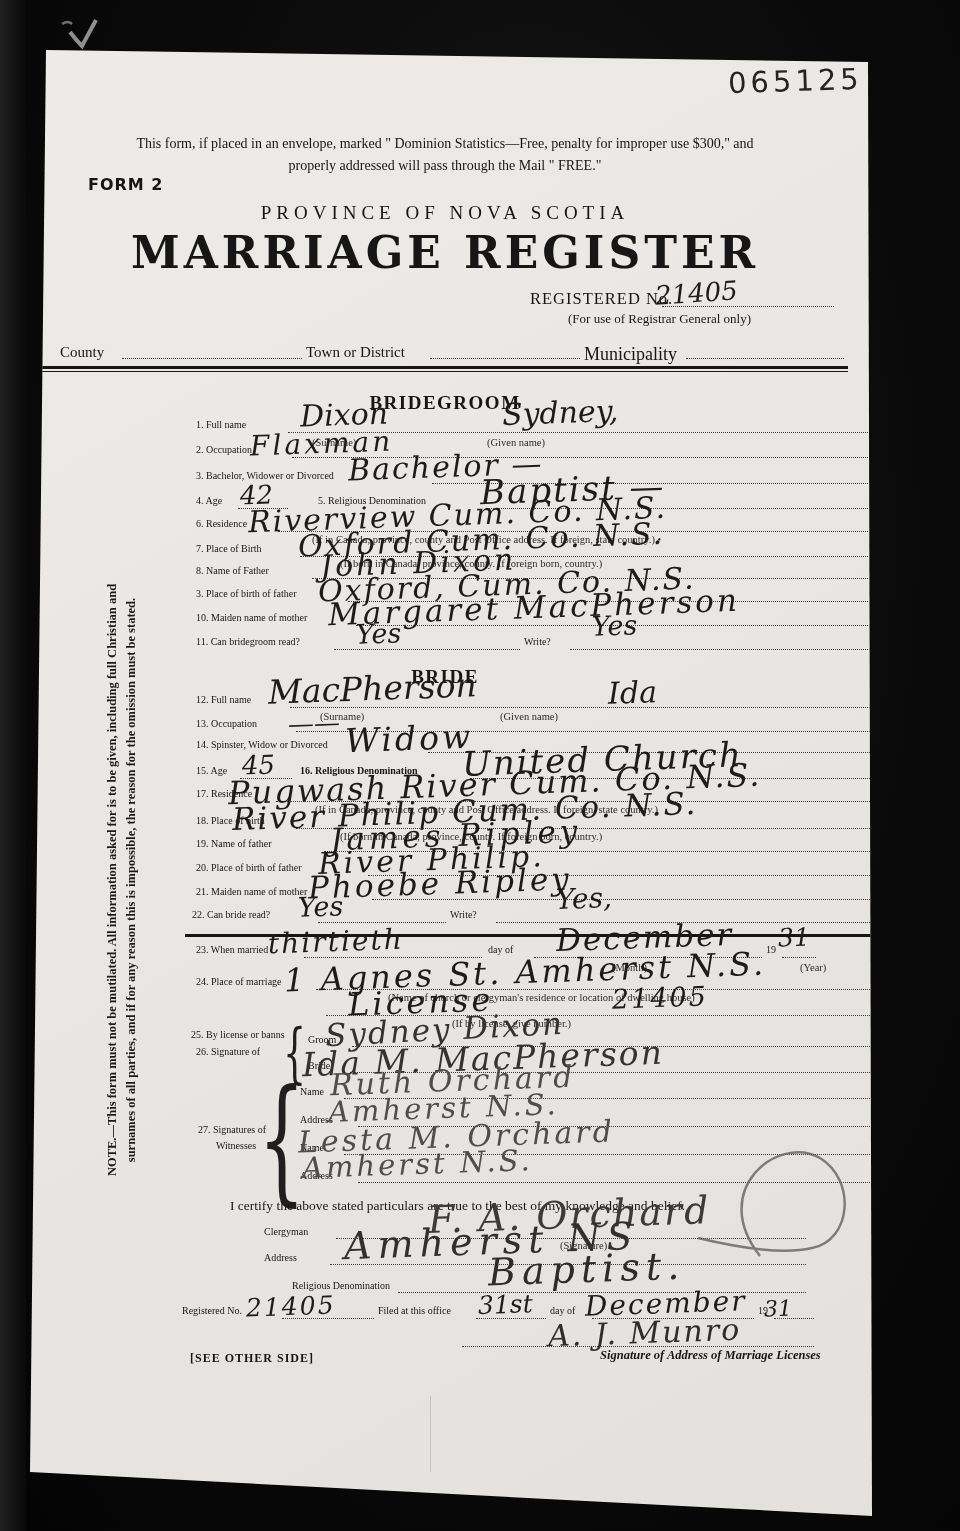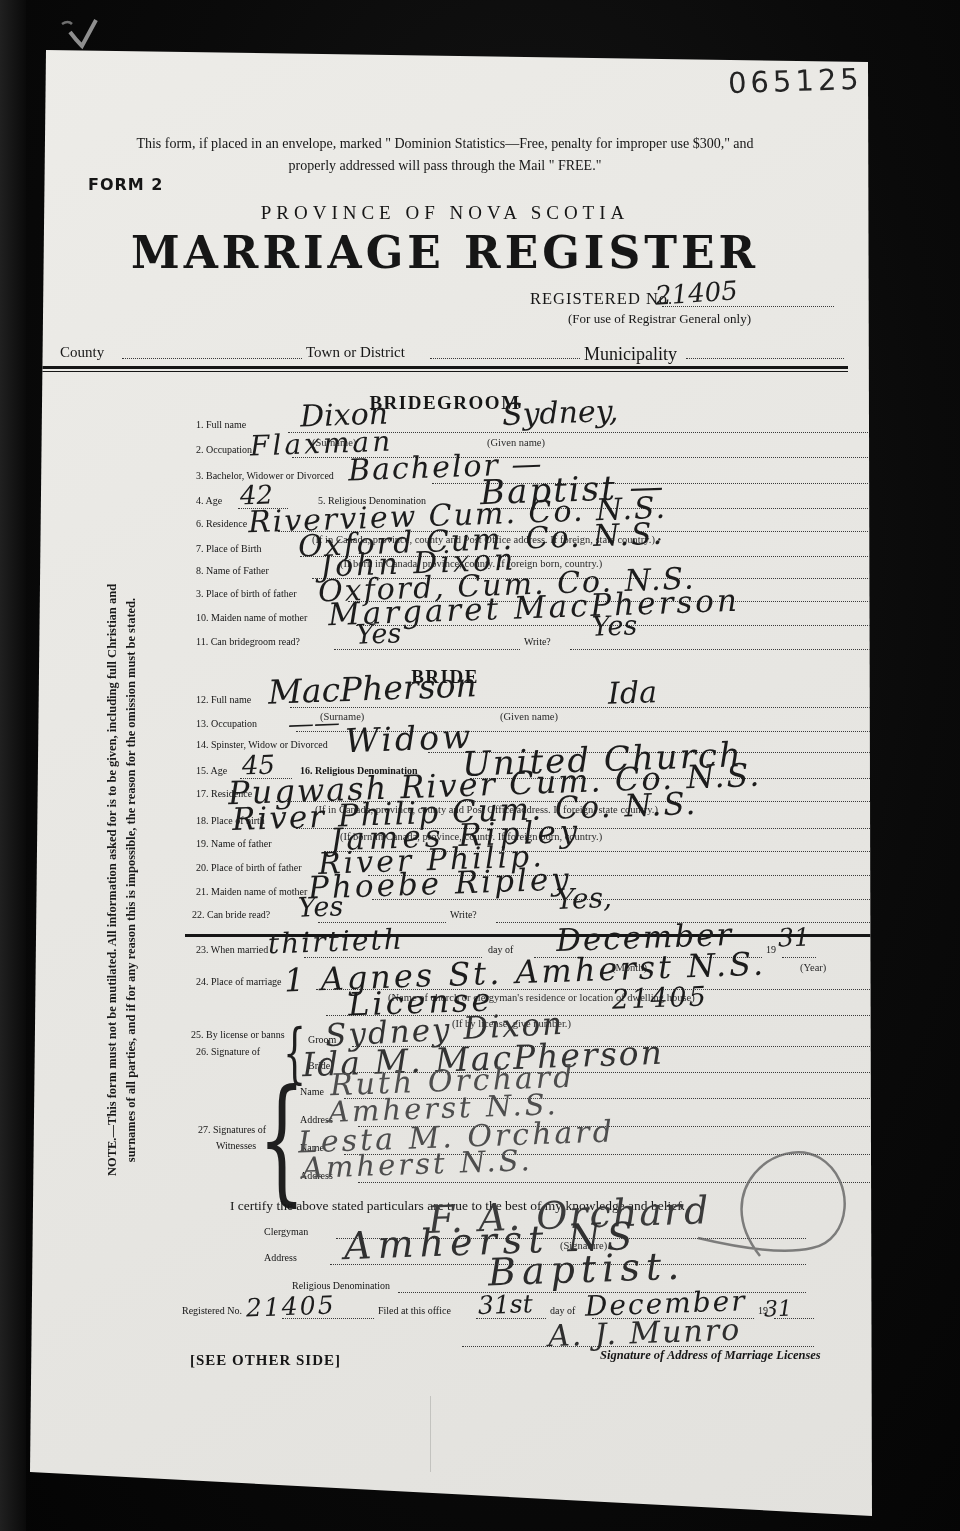--- a/index.html
+++ b/index.html
@@ -252,21 +252,21 @@
     <div class="dots" style="left:592px;top:1316px;width:162px;"></div>
     <div class="hw" style="left:585px;top:1290px;font-size:28px;letter-spacing:2px;">December</div>
     <div class="t" style="left:758px;top:1305px;">19</div>
     <div class="dots" style="left:774px;top:1316px;width:40px;"></div>
     <div class="hw" style="left:764px;top:1298px;font-size:22px;">31</div>
 
     <div class="dots" style="left:462px;top:1344px;width:352px;"></div>
     <div class="hw" style="left:548px;top:1318px;font-size:30px;color:#2e2e2e;letter-spacing:2px;">A. J. Munro</div>
     <div class="t" style="left:600px;top:1348px;font-size:12.5px;font-weight:bold;font-style:italic;">Signature of Address of Marriage Licenses</div>
 
-    <div class="t" style="left:190px;top:1352px;font-size:15px;font-weight:bold;letter-spacing:1px;text-align:center;">[SEE OTHER SIDE]</div>
+    <div class="t" style="left:190px;top:1352px;font-size:12px;font-weight:bold;letter-spacing:1px;text-align:center;">[SEE OTHER SIDE]</div>
 
     <svg style="position:absolute;left:690px;top:1128px;width:180px;height:150px;">
       <path d="M70 128 C 18 62 88 6 130 30 C 166 52 162 112 122 120 C 96 126 58 122 8 110" stroke="#5a5a5a" stroke-width="2.5" fill="none" opacity="0.75"></path>
     </svg>
 
     <div class="crease"></div>
   </div>
 </div>
 
 </body></html>

